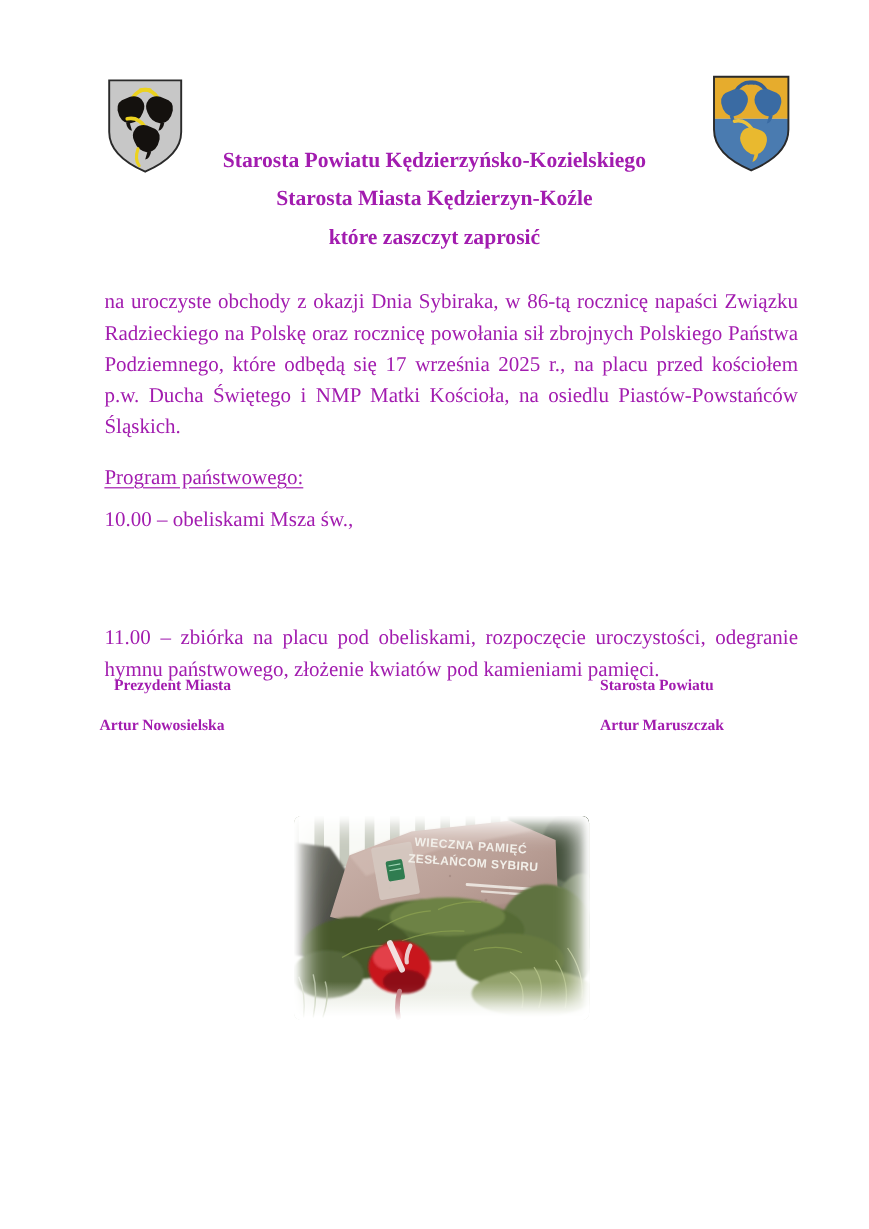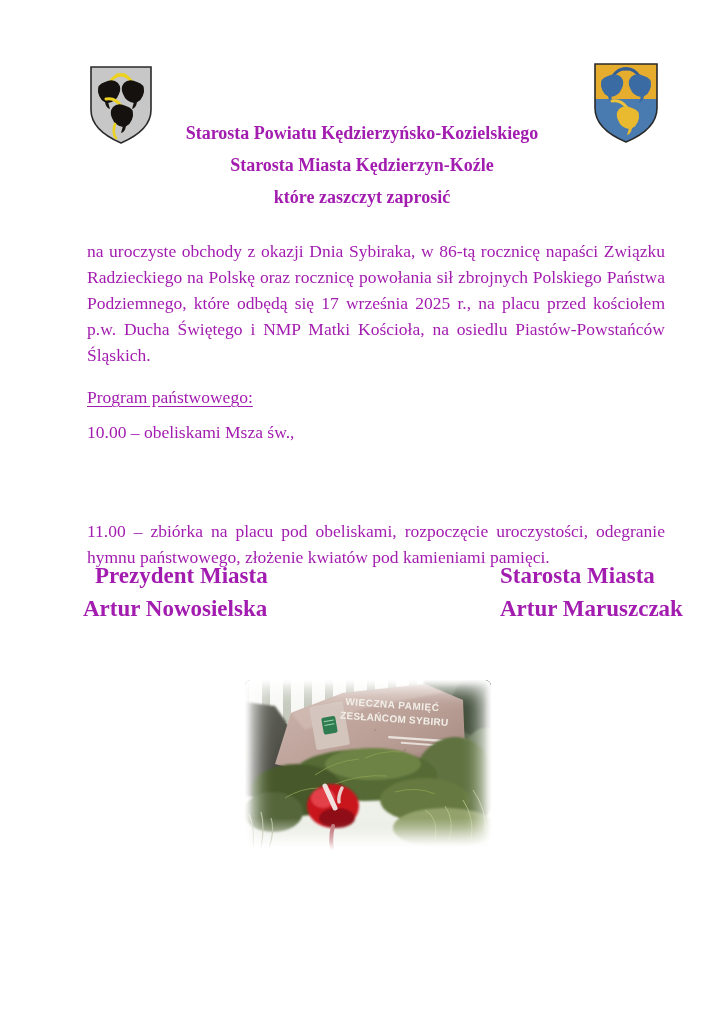--- a/index.html
+++ b/index.html
@@ -24,21 +24,21 @@
   }
   .program-heading{
     position:absolute;top:387px;left:87px;
     font-size:17.5px;text-decoration:underline;text-underline-offset:3px;
   }
   .program-item-1{position:absolute;top:422px;left:87px;font-size:17.5px;}
   .program-item-2{
     position:absolute;top:478px;left:87px;width:578px;
     font-size:17.5px;line-height:26px;text-align:justify;margin-top:40px;
   }
-  .sig{position:absolute;font-weight:bold;font-size:23px;white-space:nowrap;}
+  .sig{position:absolute;font-weight:bold;font-size:13px;white-space:nowrap;}
   .sig-left-title{left:95px;top:563px;}
   .sig-left-name{left:83px;top:596px;}
   .sig-right-title{left:500px;top:563px;}
   .sig-right-name{left:500px;top:596px;text-align:center;}
   .photo{
     position:absolute;left:245px;top:680px;width:246px;height:170px;
     border-radius:6px;overflow:hidden;background:#eef0ea;
   }
   .photo svg{display:block;width:100%;height:100%;}
   .photo-vignette{
@@ -107,21 +107,21 @@
   </div>
 
   <div class="paragraph">na uroczyste obchody z okazji Dnia Sybiraka, w 86-tą rocznicę napaści Związku Radzieckiego na Polskę oraz rocznicę powołania sił zbrojnych Polskiego Państwa Podziemnego, które odbędą się 17 września 2025 r., na placu przed kościołem p.w. Ducha Świętego i NMP Matki Kościoła, na osiedlu Piastów-Powstańców Śląskich.</div>
 
   <div class="program-heading">Program państwowego:</div>
   <div class="program-item-1">10.00 – obeliskami Msza św.,</div>
   <div class="program-item-2">11.00 – zbiórka na placu pod obeliskami, rozpoczęcie uroczystości, odegranie hymnu państwowego, złożenie kwiatów pod kamieniami pamięci.</div>
 
   <div class="sig sig-left-title">Prezydent Miasta</div>
   <div class="sig sig-left-name">Artur Nowosielska</div>
-  <div class="sig sig-right-title">Starosta Miasta</div>
+  <div class="sig sig-right-title">Starosta Powiatu</div>
   <div class="sig sig-right-name">Artur Maruszczak</div>
 
   <div class="photo">
     <svg viewBox="0 0 246 170" preserveAspectRatio="none" aria-hidden="true">
       <defs>
         <linearGradient id="stoneG" x1="0" y1="0" x2="1" y2="1">
           <stop offset="0" stop-color="#cdb6ae"></stop>
           <stop offset="0.55" stop-color="#b89d94"></stop>
           <stop offset="1" stop-color="#9b7f76"></stop>
         </linearGradient>

